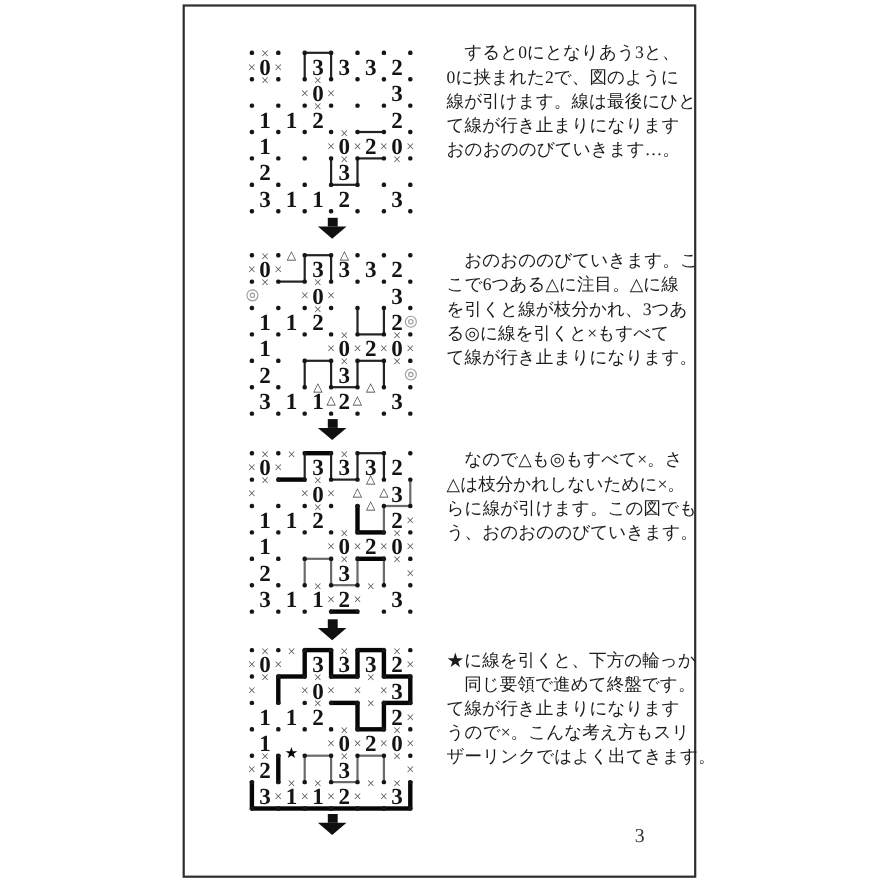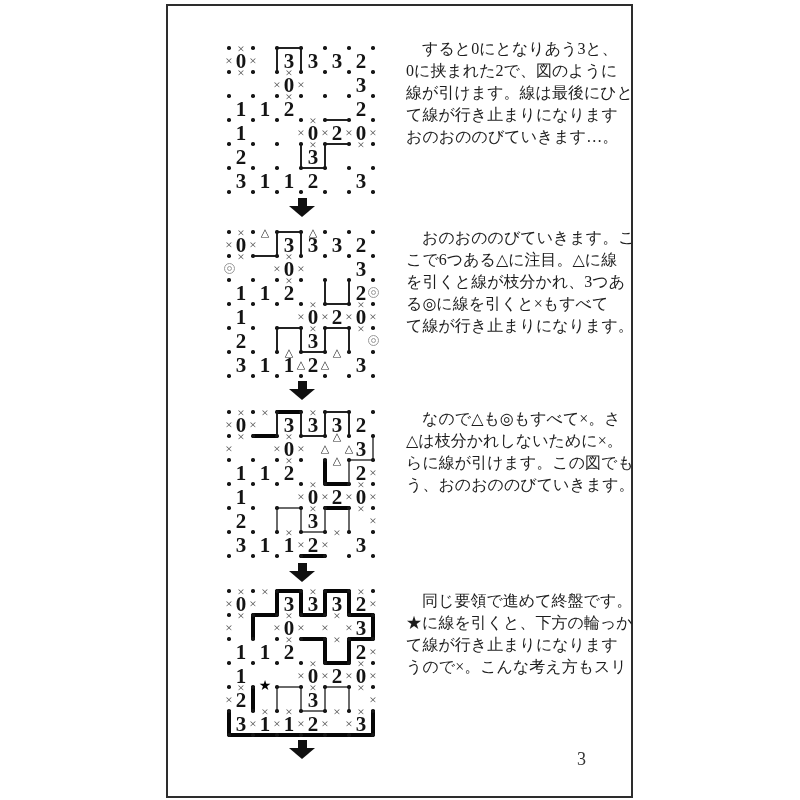--- a/index.html
+++ b/index.html
@@ -535,24 +535,25 @@
       <div class="tline">る◎に線を引くと×もすべて</div>
       <div class="tline">て線が行き止まりになります。</div>
     </div>
   <div class="textblock" id="tb2" style="left:406px;top:408px">
       <div class="tline ind">なので△も◎もすべて×。さ</div>
       <div class="tline">△は枝分かれしないために×。</div>
       <div class="tline">らに線が引けます。この図でも</div>
       <div class="tline">う、おのおののびていきます。</div>
     </div>
   <div class="textblock" id="tb3" style="left:406px;top:590px">
+      <div class="tline">★に線を引くと、下方の輪っか</div>
       <div class="tline ind">同じ要領で進めて終盤です。</div>
-      <div class="tline">★に線を引くと、下方の輪っか</div>
       <div class="tline">て線が行き止まりになります</div>
       <div class="tline">うので×。こんな考え方もスリ</div>
+      <div class="tline">ザーリンクではよく出てきます。</div>
     </div>
 
   <div class="arrow" style="left:289px;top:198px">
       <div class="stem"></div>
       <div class="head"></div>
     </div>
   <div class="arrow" style="left:289px;top:381px">
       <div class="stem"></div>
       <div class="head"></div>
     </div>

